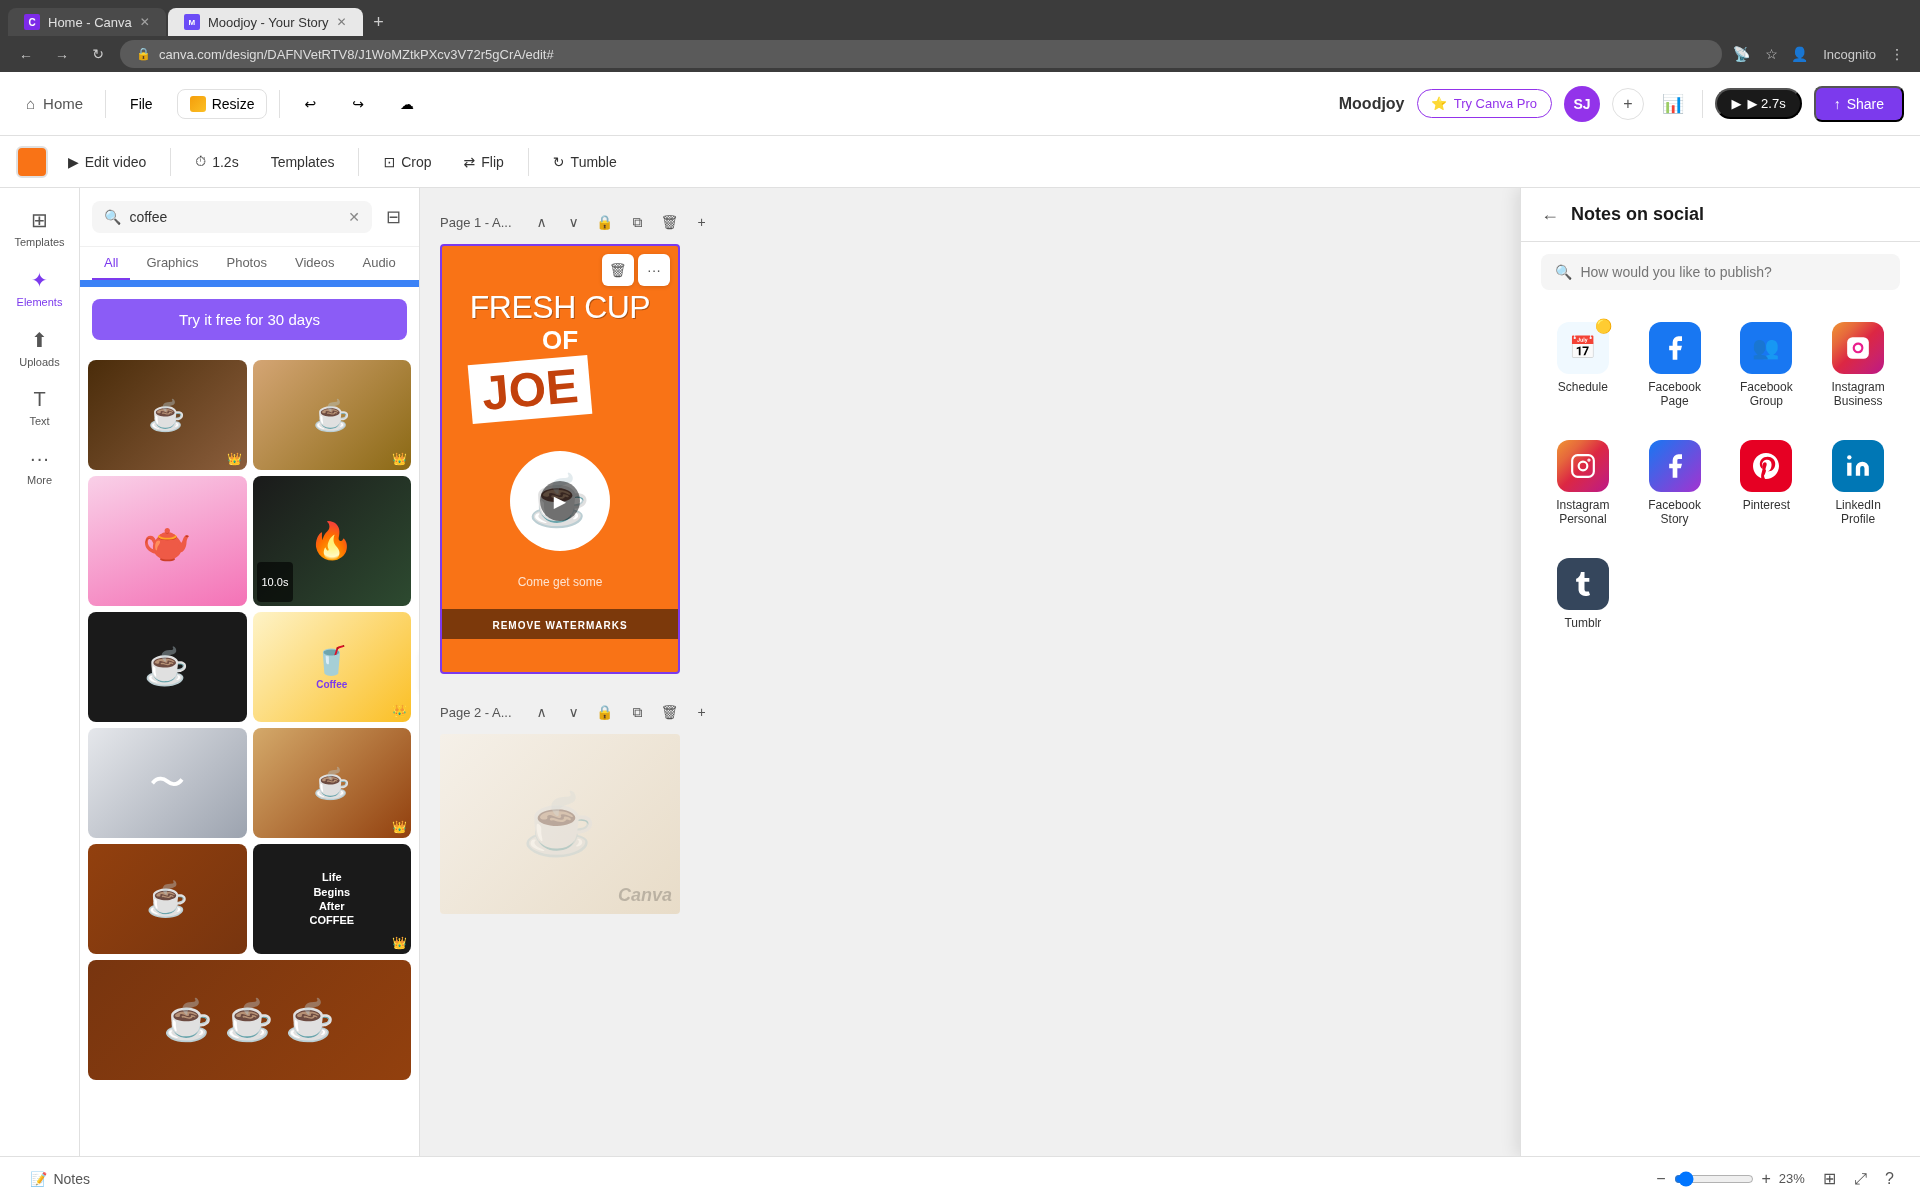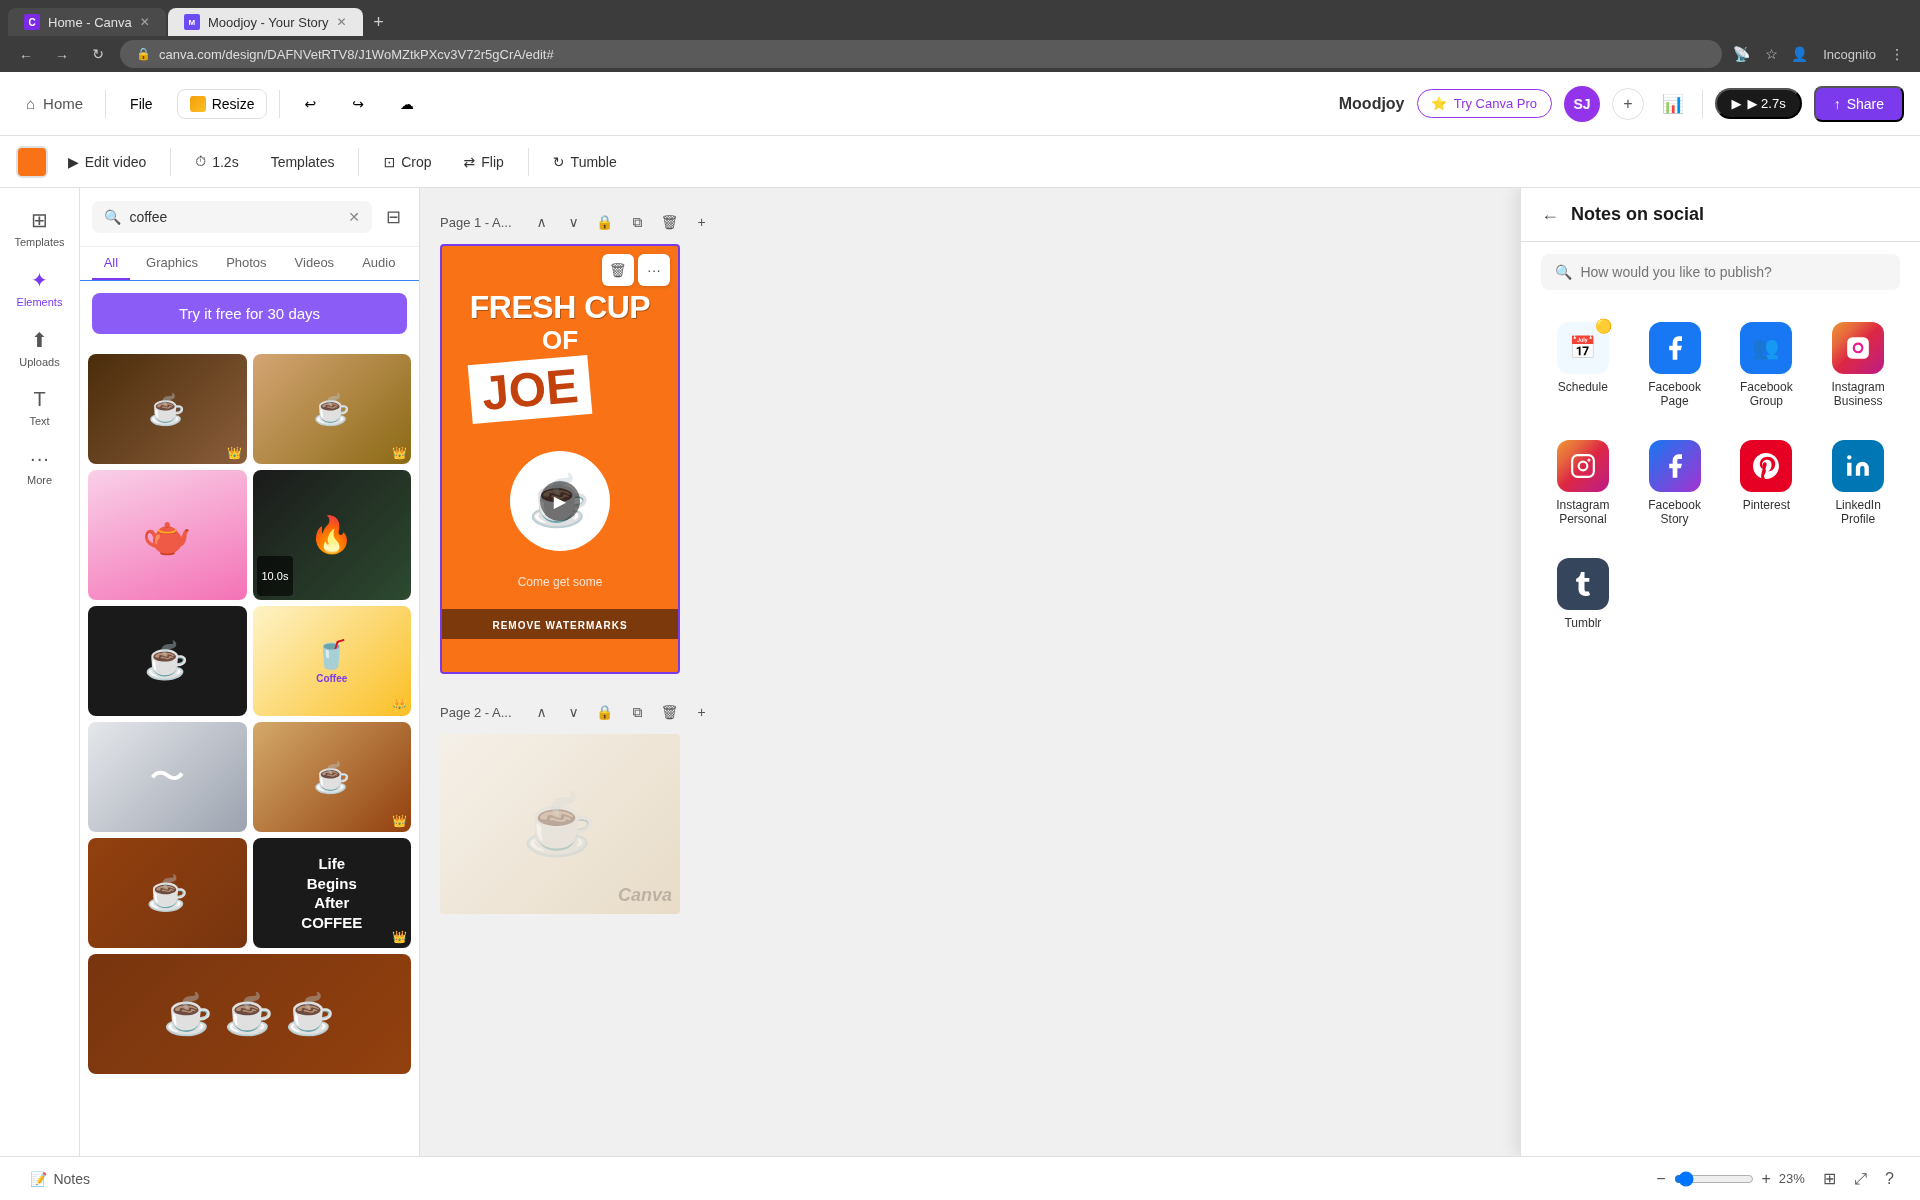--- a/index.html
+++ b/index.html
@@ -57,21 +57,21 @@
     .sidebar-item.active .sidebar-item-icon { color: #7c3aed; }
 
     
     .search-panel { width: 340px; background: white; border-right: 1px solid #e0e0e0; display: flex; flex-direction: column; overflow: hidden; }
     .search-bar { display: flex; align-items: center; gap: 8px; padding: 12px; border-bottom: 1px solid #f0f0f0; }
     .search-input-wrap { flex: 1; display: flex; align-items: center; gap: 8px; background: #f5f5f5; border-radius: 8px; padding: 8px 12px; }
     .search-input { border: none; background: transparent; font-size: 14px; color: #333; outline: none; flex: 1; }
     .search-icon { color: #888; font-size: 14px; }
     .clear-btn { color: #888; cursor: pointer; font-size: 14px; }
     .filter-btn { color: #555; font-size: 18px; cursor: pointer; padding: 6px; }
-    .media-tabs { display: flex; padding: 0 12px; border-bottom: 1px solid #3b82f6; gap: 4px; justify-content: center; }
+    .media-tabs { display: flex; padding: 0 12px; border-bottom: 7px solid #3b82f6; gap: 4px; }
     .media-tab { padding: 8px 12px; font-size: 13px; color: #666; cursor: pointer; border-bottom: 2px solid transparent; }
     .media-tab.active { color: #7c3aed; border-bottom-color: #7c3aed; font-weight: 500; }
     .try-free-btn { margin: 12px; padding: 12px; background: #8b5cf6; color: white; border: none; border-radius: 8px; font-size: 15px; font-weight: 500; cursor: pointer; text-align: center; }
     .search-results { flex: 1; overflow-y: auto; padding: 8px; }
     .results-grid { display: grid; grid-template-columns: 1fr 1fr; gap: 6px; }
     .result-item { border-radius: 8px; overflow: hidden; cursor: pointer; position: relative; background: #e0e0e0; }
     .crown-badge { position: absolute; bottom: 4px; right: 4px; color: #f59e0b; font-size: 12px; }
     .duration-badge { position: absolute; bottom: 4px; left: 4px; background: rgba(0,0,0,0.6); color: white; font-size: 11px; padding: 14px 5px; border-radius: 4px; }
 
     
@@ -325,21 +325,21 @@
           <div class="result-item" style="height:110px;">
             <div style="width:100%;height:100%;background:linear-gradient(135deg,#d4a96a,#92400e);display:flex;align-items:center;justify-content:center;font-size:30px;">☕</div>
             <span class="crown-badge">👑</span>
           </div>
 
           <div class="result-item" style="height:110px;">
             <div style="width:100%;height:100%;background:linear-gradient(135deg,#92400e,#78350f);display:flex;align-items:center;justify-content:center;font-size:34px;">☕</div>
           </div>
           <div class="result-item" style="height:110px;">
             <div style="width:100%;height:100%;background:#1a1a1a;display:flex;align-items:center;justify-content:center;text-align:center;padding:8px;">
-              <span style="color:white;font-size:15px;font-weight:bold;line-height:1.3;">Life<br>Begins<br>After<br>COFFEE</span>
+              <span style="color:white;font-size:11px;font-weight:bold;line-height:1.3;">Life<br>Begins<br>After<br>COFFEE</span>
             </div>
             <span class="crown-badge">👑</span>
           </div>
 
           <div class="result-item" style="height:120px;grid-column:1/-1;">
             <div style="width:100%;height:120px;background:linear-gradient(135deg,#78350f,#92400e);display:flex;align-items:center;justify-content:center;font-size:40px;">☕ ☕ ☕</div>
           </div>
         </div>
       </div>
       <div class="hide-btn">‹</div>
@@ -360,21 +360,21 @@
           </div>
         </div>
         <div style="position:relative; display:inline-block;">
           <div class="canvas-frame" style="height:430px;">
             <div class="canvas-toolbar-float">
               <div class="float-btn">🗑</div>
               <div class="float-btn">···</div>
             </div>
             <div class="canvas-content">
               <div style="margin-top:24px;">
-                <div class="canvas-text-fresh" style="font-size:32px;color:white;font-weight:700;text-shadow:1px 1px 0 rgba(0,0,0,0.3);">FRESH CUP</div>
+                <div class="canvas-text-fresh" style="font-size:32px;color:white;font-weight:400;text-shadow:1px 1px 0 rgba(0,0,0,0.3);">FRESH CUP</div>
                 <div class="canvas-text-of" style="font-size:26px;color:white;font-weight:800;text-align:center;">OF</div>
                 <div style="background:white;padding:2px 12px;margin:4px auto;display:inline-block;transform:rotate(-5deg);">
                   <span class="canvas-text-joe" style="font-size:48px;color:#c2410c;background:transparent;margin:0;border-radius:0;padding:0;">JOE</span>
                 </div>
               </div>
               <div style="margin-top:20px;position:relative;">
                 <div class="canvas-cup" style="width:100px;height:100px;background:white;border-radius:50%;display:flex;align-items:center;justify-content:center;font-size:50px;">☕</div>
                 <div class="play-overlay">▶</div>
               </div>
               <div class="canvas-come-get" style="margin-top:16px;font-size:12px;color:rgba(255,255,255,0.8);">Come get some</div>

